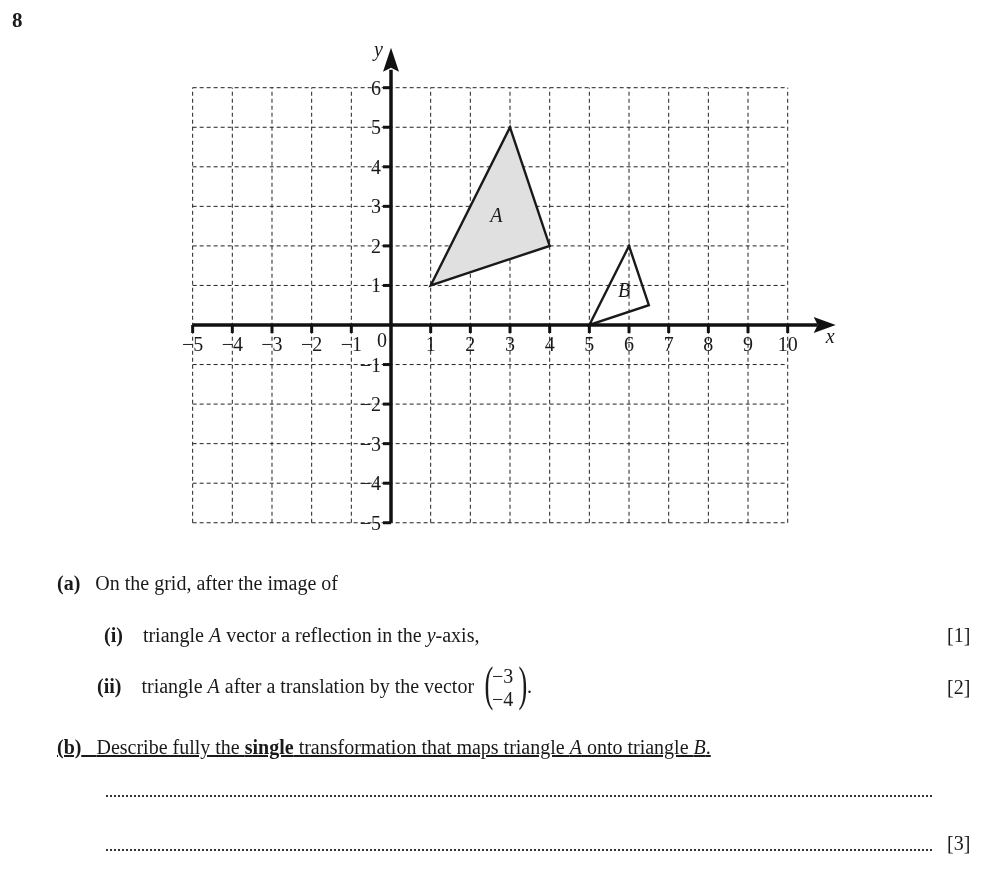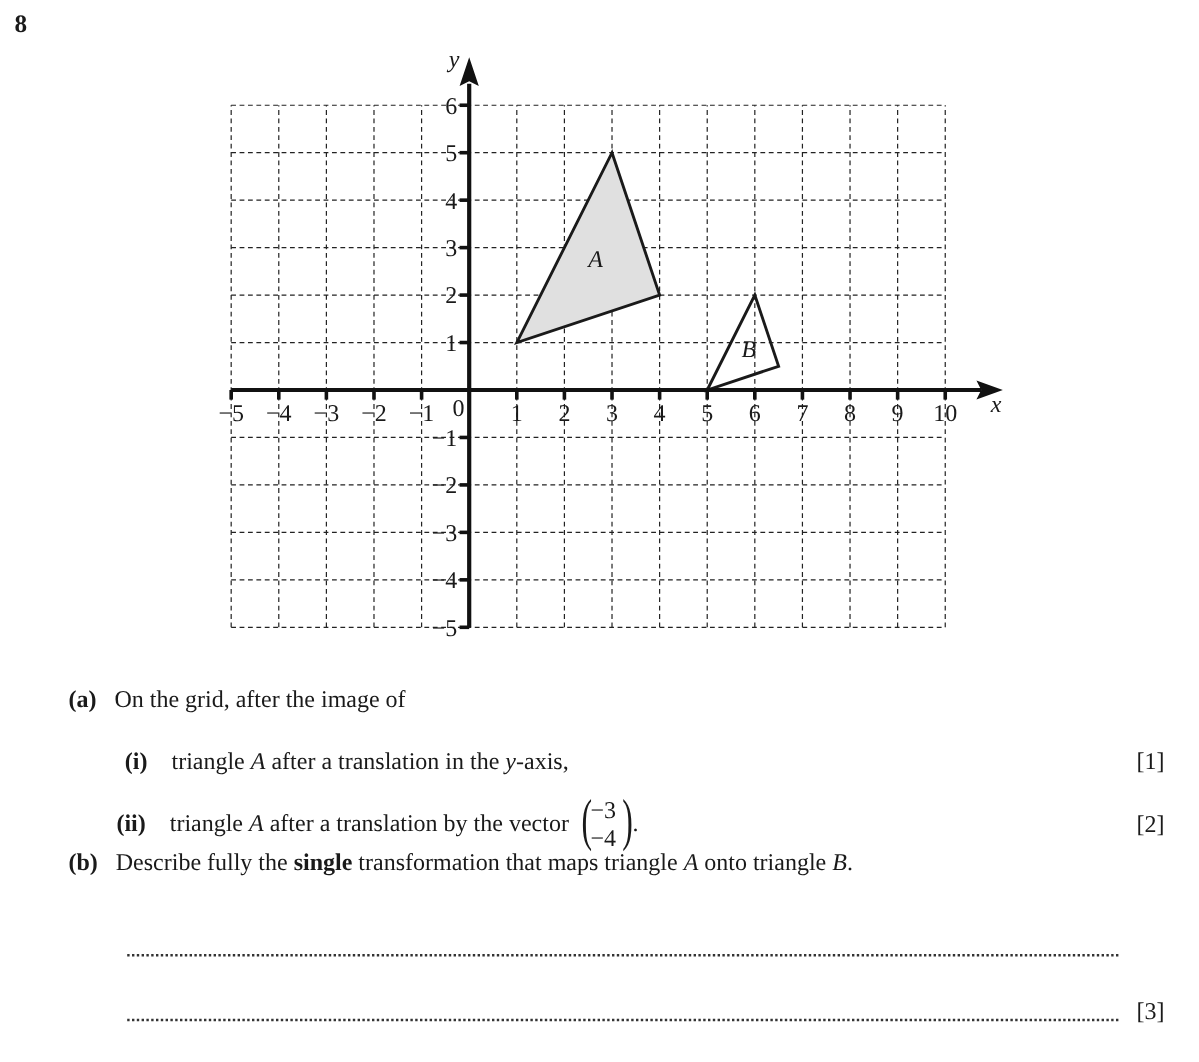--- a/index.html
+++ b/index.html
@@ -117,36 +117,36 @@
     <text x="382" y="347" font-size="20" text-anchor="middle" font-family="Liberation Serif, serif" fill="#1a1a1a">0</text>
   </svg>
 
 <div class="line" style="left:57px; top:572px;">
   <span class="b">(a)</span>&nbsp;&nbsp;
   <span>On the grid, after the image of</span>
 </div>
 
 <div class="line" style="left:104px; top:624px;">
   <span class="b">(i)</span>&nbsp;&nbsp;&nbsp;
-  <span>triangle </span><span class="i">A</span><span> after a translation in the </span><span class="i">y</span><span>-axis,</span>
+  <span>triangle </span><span class="i">A</span><span> vector a reflection in the </span><span class="i">y</span><span>-axis,</span>
 </div>
 <div class="marks" style="left:947px; top:624px;">[1]</div>
 
 <div class="line" style="left:97px; top:664px;">
   <span class="b">(ii)</span>&nbsp;&nbsp;&nbsp;
   <span>triangle </span><span class="i">A</span><span> after a translation by the vector</span>
   <span class="vec">
     <span class="par l">(</span>
     <span class="num top">−3</span>
     <span class="num bot">−4</span>
     <span class="par r">)</span>
   </span><span>.</span>
 </div>
 <div class="marks" style="left:947px; top:676px;">[2]</div>
 
-<div class="line" style="left:57px; top:708px;">
+<div class="line" style="left:57px; top:736px;text-decoration:underline;">
   <span class="b">(b)</span>&nbsp;&nbsp;
   <span>Describe fully the </span><span class="b">single</span><span> transformation that maps triangle </span><span class="i">A</span><span> onto triangle </span><span class="i">B</span><span>.</span>
 </div>
 
 <div class="dots" style="left:106px; top:795px; width:826px;"></div>
 <div class="dots" style="left:106px; top:849px; width:826px;"></div>
 <div class="marks" style="left:947px; top:832px;">[3]</div>
 
 </body></html>

